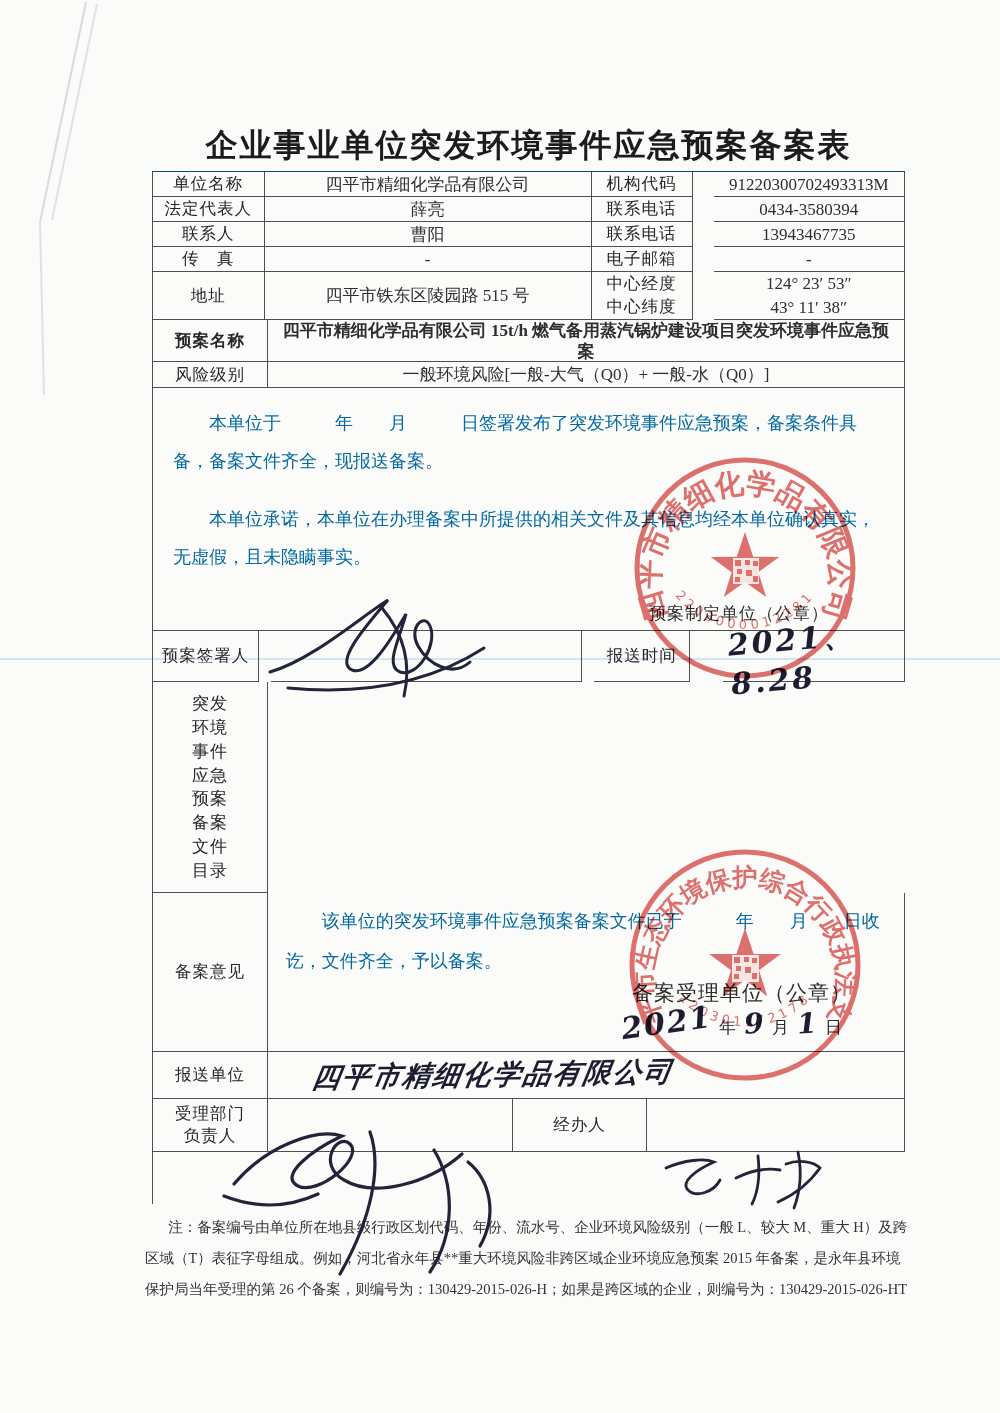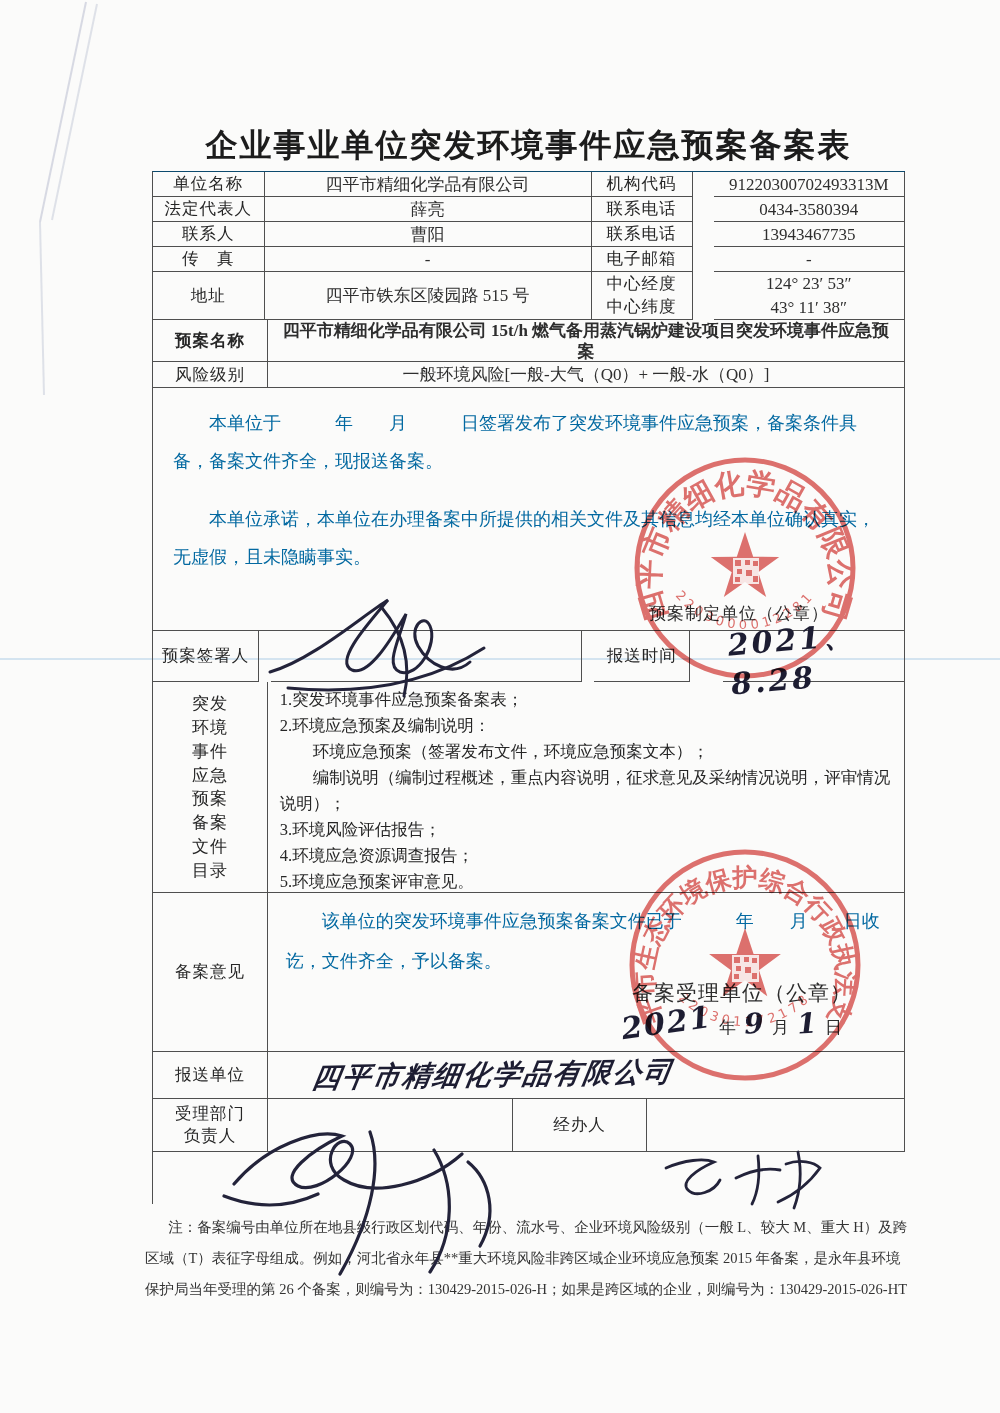--- a/index.html
+++ b/index.html
@@ -151,29 +151,20 @@
       <div class="cell c1 lbl dirside">
         <span>突发</span>
         <span>环境</span>
         <span>事件</span>
         <span>应急</span>
         <span>预案</span>
         <span>备案</span>
         <span>文件</span>
         <span>目录</span>
       </div>
-      <div class="cell cw dirlist">
-        <p>1.突发环境事件应急预案备案表；</p>
-        <p>2.环境应急预案及编制说明：</p>
-        <p class="ind">环境应急预案（签署发布文件，环境应急预案文本）；</p>
-        <p class="ind">编制说明（编制过程概述，重点内容说明，征求意见及采纳情况说明，评审情况说明）；</p>
-        <p>3.环境风险评估报告；</p>
-        <p>4.环境应急资源调查报告；</p>
-        <p>5.环境应急预案评审意见。</p>
-      </div>
     </div>
 
     <div class="row h159">
       <div class="cell c1 lbl">备案意见</div>
       <div class="cell cw review">
         <p class="para">该单位的突发环境事件应急预案备案文件已于　　　年　　月　　日收讫，文件齐全，予以备案。</p>
         <div class="rcap">备案受理单位（公章）</div>
         <div class="rdate">
           <span class="hw hw-yr">2021</span>
           <span>年</span>

